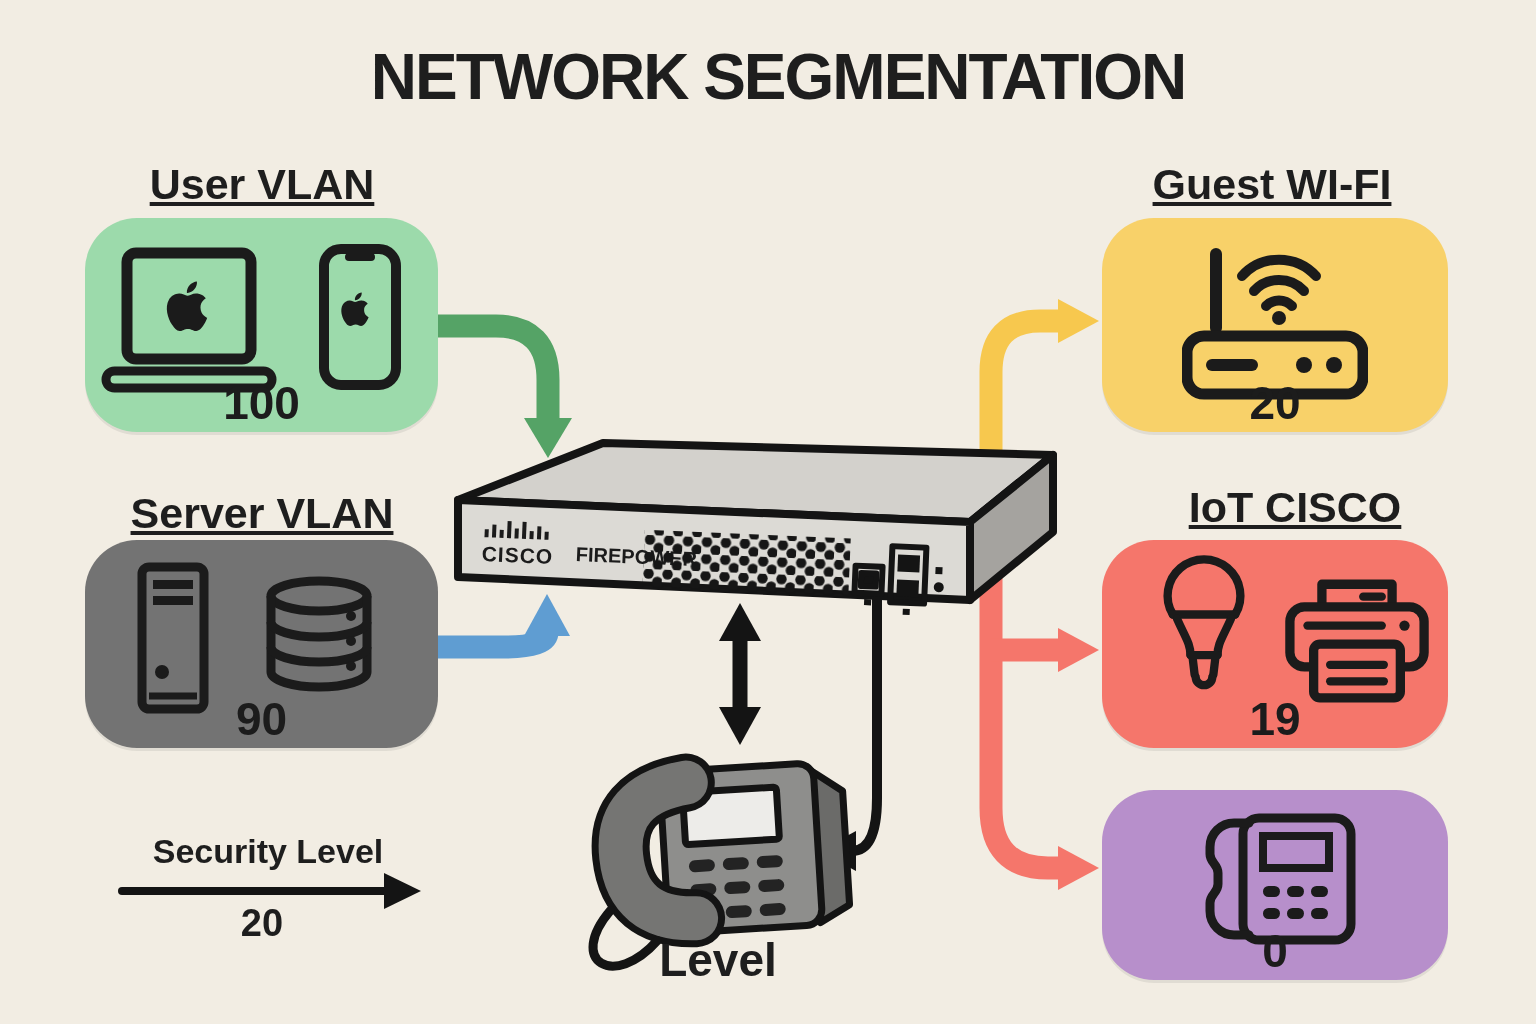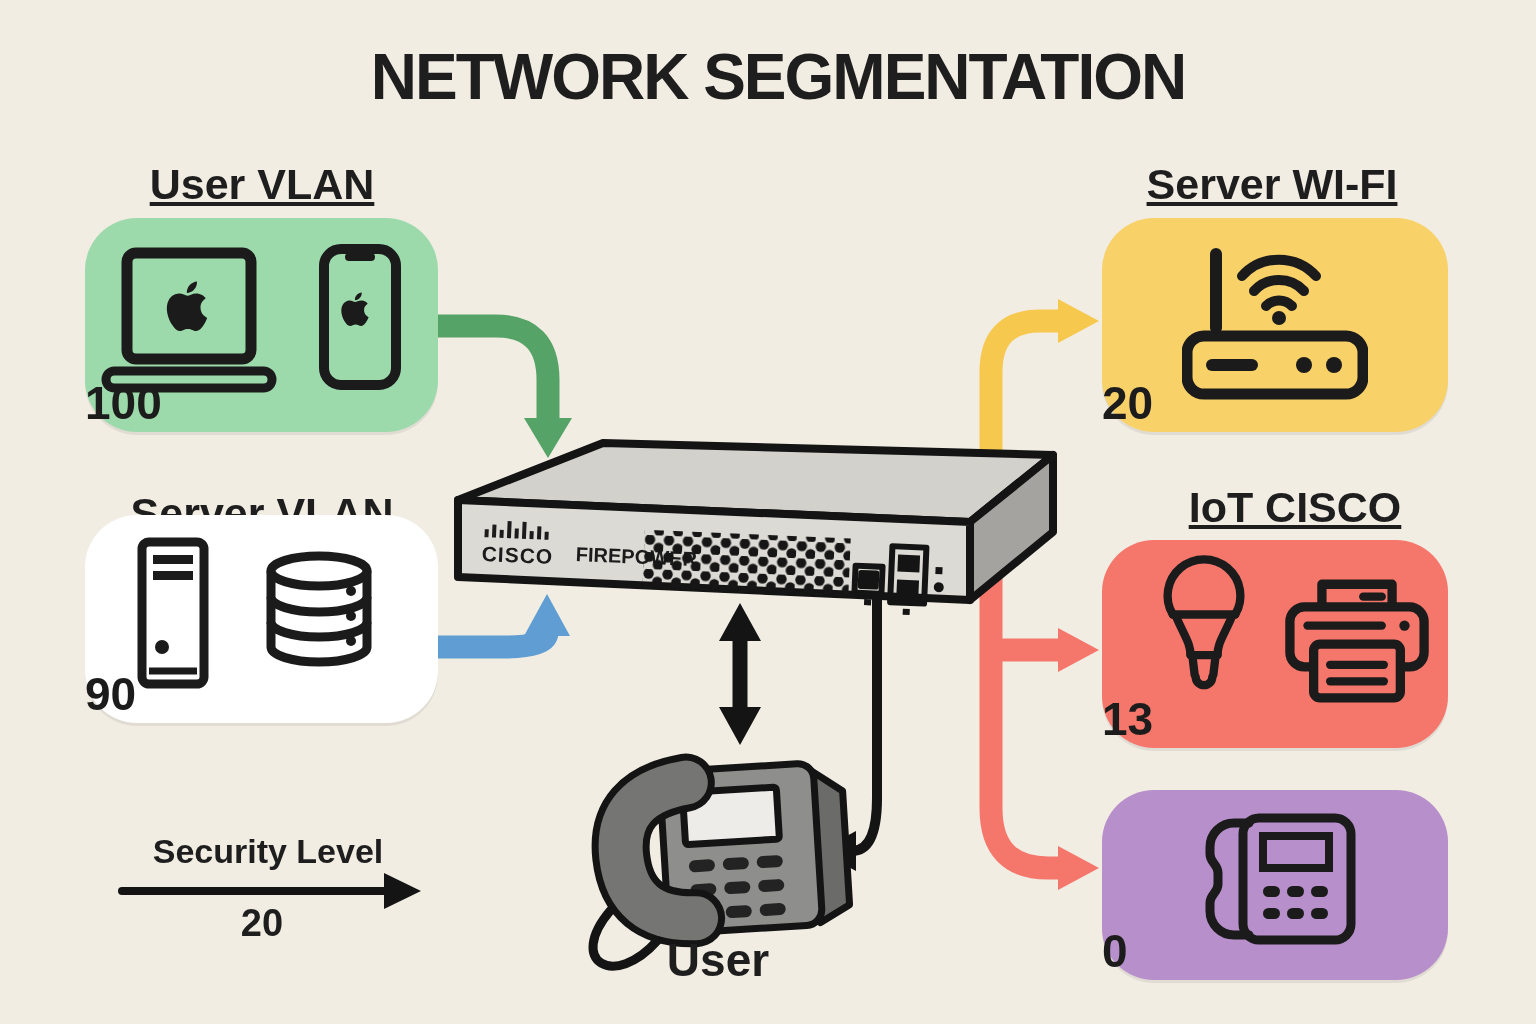--- a/index.html
+++ b/index.html
@@ -2,60 +2,60 @@
 <html><head>
 <meta charset="utf-8">
 <style>
   html,body{margin:0;padding:0;}
   body{font-family:"Liberation Sans",sans-serif;}
   .canvas{position:relative;width:1536px;height:1024px;overflow:hidden;background:#F2EDE3;color:#1E1E1E;padding-left:20px;}
   .title{position:absolute;left:50%;top:40px;transform:translateX(-50%);
          font-size:64px;font-weight:bold;letter-spacing:-2px;white-space:nowrap;margin:0;}
   .lbl{position:absolute;transform:translateX(-50%);font-size:43px;font-weight:bold;white-space:nowrap;text-decoration:underline;}
   .vbox{position:absolute;border-radius:52px;box-shadow:0 3px 0 rgba(0,0,0,0.07);}
-  .vval{position:absolute;left:0;right:0;bottom:2px;
+  .vval{position:absolute;left:0;right:0;bottom:2px;text-align:center;
         font-size:46px;font-weight:bold;color:#1C1C1C;}
   .icon{position:absolute;}
   .icon path,.icon rect,.icon circle,.icon line,.icon ellipse{vector-effect:none;}
   .legend-label{position:absolute;transform:translateX(-50%);font-size:34px;font-weight:bold;white-space:nowrap;}
   .legend-value{position:absolute;transform:translateX(-50%);font-size:38px;font-weight:bold;}
   .voip-label{position:absolute;transform:translateX(-50%);font-size:46px;font-weight:bold;}
   svg.overlay{position:absolute;left:0;top:0;}
 </style>
 </head>
 <body>
 
 <div class="canvas" style="background-color: rgb(242, 237, 227);">
 
   <h1 class="title">NETWORK SEGMENTATION</h1>
 
   <div class="lbl" style="left:262px;top:160px;">User VLAN</div>
   <div class="lbl" style="left:262px;top:481px;margin-top:8px;">Server VLAN</div>
-  <div class="lbl" style="left:1272px;top:160px;">Server WI-FI</div>
+  <div class="lbl" style="left:1272px;top:160px;">Guest WI-FI</div>
   <div class="lbl" style="left:1295px;top:483px;">IoT CISCO</div>
 
   <div class="vbox" style="left: 85px; top: 218px; width: 353px; height: 214px; background-color: rgb(156, 218, 171);">
     <svg class="icon" style="left:16px;top:28px;" width="176" height="152" viewBox="0 0 176 152">
       <rect x="26" y="7" width="124" height="106" rx="9" fill="none" stroke="#1B1B1B" stroke-width="11"></rect>
       <rect x="5" y="125" width="166" height="17" rx="8.5" fill="none" stroke="#1B1B1B" stroke-width="9"></rect>
       <g transform="translate(58,26) scale(0.62)">
         <path fill="#1B1B1B" d="M66.9 57.6c-.1-10 8.2-14.8 8.6-15.1-4.7-6.8-12-7.8-14.6-7.9-6.2-.6-12.1 3.7-15.2 3.7-3.2 0-8-3.6-13.2-3.5-6.8.1-13 3.9-16.5 10-7.1 12.2-1.8 30.3 5.1 40.2 3.4 4.9 7.4 10.3 12.6 10.1 5.1-.2 7-3.3 13.1-3.3 6.1 0 7.8 3.3 13.2 3.2 5.5-.1 8.9-4.9 12.2-9.8 3.9-5.6 5.4-11 5.5-11.3-.1-.1-10.6-4.1-10.8-16.3zM57 28c2.8-3.4 4.7-8.1 4.2-12.8-4.1.2-9 2.7-11.9 6.1-2.6 3-4.9 7.8-4.3 12.4 4.6.4 9.2-2.3 12-5.7z"></path>
       </g>
     </svg>
     <svg class="icon" style="left:234px;top:26px;" width="82" height="146" viewBox="0 0 82 146">
       <rect x="5" y="5" width="72" height="136" rx="17" fill="none" stroke="#1B1B1B" stroke-width="10"></rect>
       <rect x="26" y="9" width="30" height="8" rx="4" fill="#1B1B1B"></rect>
       <g transform="translate(17,42) scale(0.42)">
         <path fill="#1B1B1B" d="M66.9 57.6c-.1-10 8.2-14.8 8.6-15.1-4.7-6.8-12-7.8-14.6-7.9-6.2-.6-12.1 3.7-15.2 3.7-3.2 0-8-3.6-13.2-3.5-6.8.1-13 3.9-16.5 10-7.1 12.2-1.8 30.3 5.1 40.2 3.4 4.9 7.4 10.3 12.6 10.1 5.1-.2 7-3.3 13.1-3.3 6.1 0 7.8 3.3 13.2 3.2 5.5-.1 8.9-4.9 12.2-9.8 3.9-5.6 5.4-11 5.5-11.3-.1-.1-10.6-4.1-10.8-16.3zM57 28c2.8-3.4 4.7-8.1 4.2-12.8-4.1.2-9 2.7-11.9 6.1-2.6 3-4.9 7.8-4.3 12.4 4.6.4 9.2-2.3 12-5.7z"></path>
       </g>
     </svg>
     <div class="vval">100</div>
   </div>
 
-  <div class="vbox" style="left: 85px; top: 515px; width: 353px; height: 208px; background-color: #ffffff;">
+  <div class="vbox" style="left: 85px; top: 540px; width: 353px; height: 208px; background-color: #737373;">
     <svg class="icon" style="left:52px;top:22px;" width="72" height="152" viewBox="0 0 72 152">
       <rect x="5" y="5" width="62" height="142" rx="7" fill="none" stroke="#1B1B1B" stroke-width="9"></rect>
       <rect x="16" y="18" width="40" height="9" fill="#1B1B1B"></rect>
       <rect x="16" y="34" width="40" height="9" fill="#1B1B1B"></rect>
       <circle cx="25" cy="110" r="7" fill="#1B1B1B"></circle>
       <line x1="12" y1="134" x2="60" y2="134" stroke="#1B1B1B" stroke-width="7"></line>
     </svg>
     <svg class="icon" style="left:178px;top:36px;" width="112" height="122" viewBox="0 0 112 122">
       <ellipse cx="56" cy="20" rx="48" ry="15" fill="none" stroke="#1B1B1B" stroke-width="9"></ellipse>
       <path d="M8 20 V96 M104 20 V96" fill="none" stroke="#1B1B1B" stroke-width="9"></path>
@@ -95,21 +95,21 @@
     <svg class="icon" style="left:182px;top:36px;" width="146" height="128" viewBox="0 0 140 124">
       <path d="M36 32 V8 H104 V32" fill="none" stroke="#1B1B1B" stroke-width="9" stroke-linejoin="round"></path>
       <line x1="76" y1="20" x2="94" y2="20" stroke="#1B1B1B" stroke-width="8" stroke-linecap="round"></line>
       <rect x="5" y="30" width="130" height="58" rx="14" fill="#F5766B" stroke="#1B1B1B" stroke-width="9"></rect>
       <line x1="22" y1="48" x2="94" y2="48" stroke="#1B1B1B" stroke-width="8" stroke-linecap="round"></line>
       <circle cx="116" cy="48" r="5" fill="#1B1B1B"></circle>
       <rect x="28" y="66" width="84" height="52" rx="6" stroke="#1B1B1B" stroke-width="9" fill="#F5766B"></rect>
       <line x1="44" y1="86" x2="96" y2="86" stroke="#1B1B1B" stroke-width="8" stroke-linecap="round"></line>
       <line x1="44" y1="102" x2="96" y2="102" stroke="#1B1B1B" stroke-width="8" stroke-linecap="round"></line>
     </svg>
-    <div class="vval">13</div>
+    <div class="vval">19</div>
   </div>
 
   <div class="vbox" style="left: 1102px; top: 790px; width: 346px; height: 190px; background-color: rgb(183, 143, 203);">
     <svg class="icon" style="left:95px;top:20px;" width="162" height="138" viewBox="0 0 162 138">
       <rect x="46" y="8" width="108" height="122" rx="16" fill="none" stroke="#1B1B1B" stroke-width="9"></rect>
       <rect x="66" y="26" width="66" height="32" fill="none" stroke="#1B1B1B" stroke-width="8"></rect>
       <rect x="66" y="76" width="17" height="11" rx="5.5" fill="#1B1B1B"></rect>
       <rect x="90" y="76" width="17" height="11" rx="5.5" fill="#1B1B1B"></rect>
       <rect x="114" y="76" width="17" height="11" rx="5.5" fill="#1B1B1B"></rect>
       <rect x="66" y="98" width="17" height="11" rx="5.5" fill="#1B1B1B"></rect>
@@ -215,15 +215,15 @@
         </g>
         <path d="M690 780 Q618 788 621 850 Q624 914 692 916" fill="none" stroke="#141414" stroke-width="58" stroke-linecap="round"></path>
         <path d="M690 780 Q618 788 621 850 Q624 914 692 916" fill="none" stroke="#757573" stroke-width="44" stroke-linecap="round"></path>
         <path d="M652 936 C606 982 560 952 607 903" fill="none" stroke="#141414" stroke-width="9" stroke-linecap="round"></path>
       </g>
     </g>
   </svg>
 
   <div class="legend-label" style="left:268px;top:832px;text-align:center;">Security Level</div>
   <div class="legend-value" style="left:262px;top:902px;">20</div>
-  <div class="voip-label" style="left:718px;top:933px;">User</div>
+  <div class="voip-label" style="left:718px;top:933px;">Level</div>
 
 </div>
 
 </body></html>

